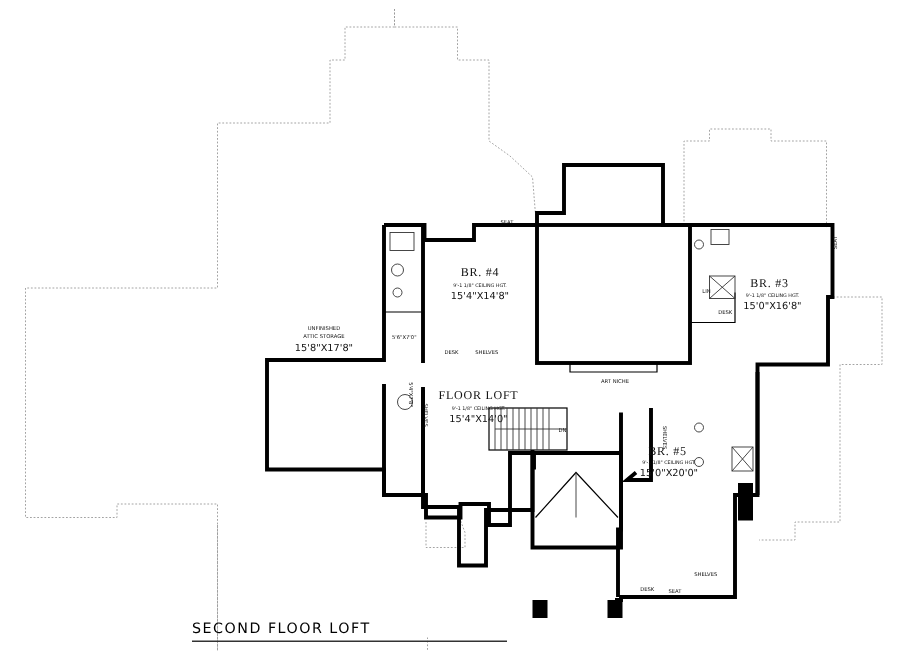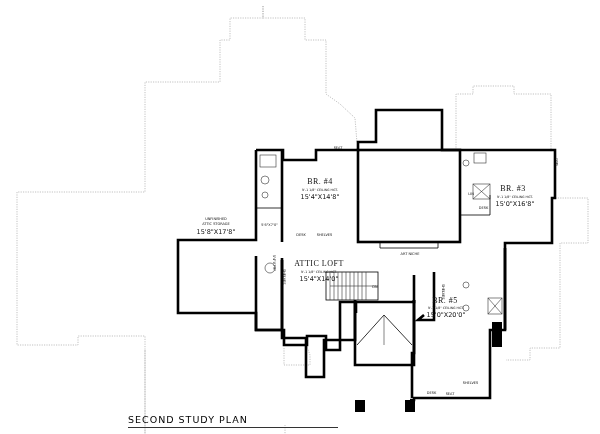--- a/index.html
+++ b/index.html
@@ -92,21 +92,21 @@
 <div class="lbl dim" style="left:290px;top:194px;width:60px;">15'4"X14'8"</div>
 
 <div class="lbl room" style="left:493px;top:185px;width:40px;">BR. #3</div>
 <div class="lbl sub" style="left:485px;top:196px;width:60px;">9'-1 1/8" CEILING HGT.</div>
 <div class="lbl dim" style="left:485px;top:201px;width:60px;">15'0"X16'8"</div>
 
 <div class="lbl room" style="left:425px;top:297px;width:40px;">BR. #5</div>
 <div class="lbl sub" style="left:416px;top:307px;width:60px;">9'-1 1/8" CEILING HGT.</div>
 <div class="lbl dim" style="left:416px;top:312px;width:60px;">15'0"X20'0"</div>
 
-<div class="lbl room" style="left:284px;top:260px;width:70px;">ATTIC LOFT</div>
+<div class="lbl room" style="left:284px;top:260px;width:70px;">FLOOR LOFT</div>
 <div class="lbl sub" style="left:284px;top:271px;width:70px;">9'-1 1/8" CEILING HGT.</div>
 <div class="lbl dim" style="left:284px;top:276px;width:70px;">15'4"X14'0"</div>
 
 <div class="lbl tiny" style="left:186px;top:218px;width:60px;">UNFINISHED</div>
 <div class="lbl tiny" style="left:186px;top:223px;width:60px;">ATTIC STORAGE</div>
 <div class="lbl dim" style="left:186px;top:229px;width:60px;">15'8"X17'8"</div>
 
 <div class="lbl tiny" style="left:268px;top:258px;width:10px;transform:rotate(90deg);">5'4"X7'8"</div>
 
 <div class="lbl tiny" style="left:328px;top:147px;width:20px;">SEAT</div>
@@ -117,14 +117,14 @@
 <div class="lbl tiny" style="left:476px;top:207px;width:15px;">DESK</div>
 <div class="lbl tiny" style="left:424px;top:392px;width:15px;">DESK</div>
 <div class="lbl tiny" style="left:458px;top:382px;width:25px;">SHELVES</div>
 <div class="lbl tiny" style="left:390px;top:253px;width:40px;">ART NICHE</div>
 <div class="lbl tiny" style="left:466px;top:193px;width:10px;">LIN</div>
 <div class="lbl tiny" style="left:257px;top:224px;width:25px;">5'6"X7'0"</div>
 <div class="lbl tiny" style="left:273px;top:275px;width:20px;transform:rotate(90deg);">SHELVES</div>
 <div class="lbl tiny" style="left:432px;top:290px;width:20px;transform:rotate(90deg);">SHELVES</div>
 <div class="lbl tiny" style="left:370px;top:286px;width:10px;">DN</div>
 
-<div class="title">SECOND STUDY PLAN</div>
+<div class="title">SECOND FLOOR LOFT</div>
 <div class="title-line"></div>
 
 </body></html>

